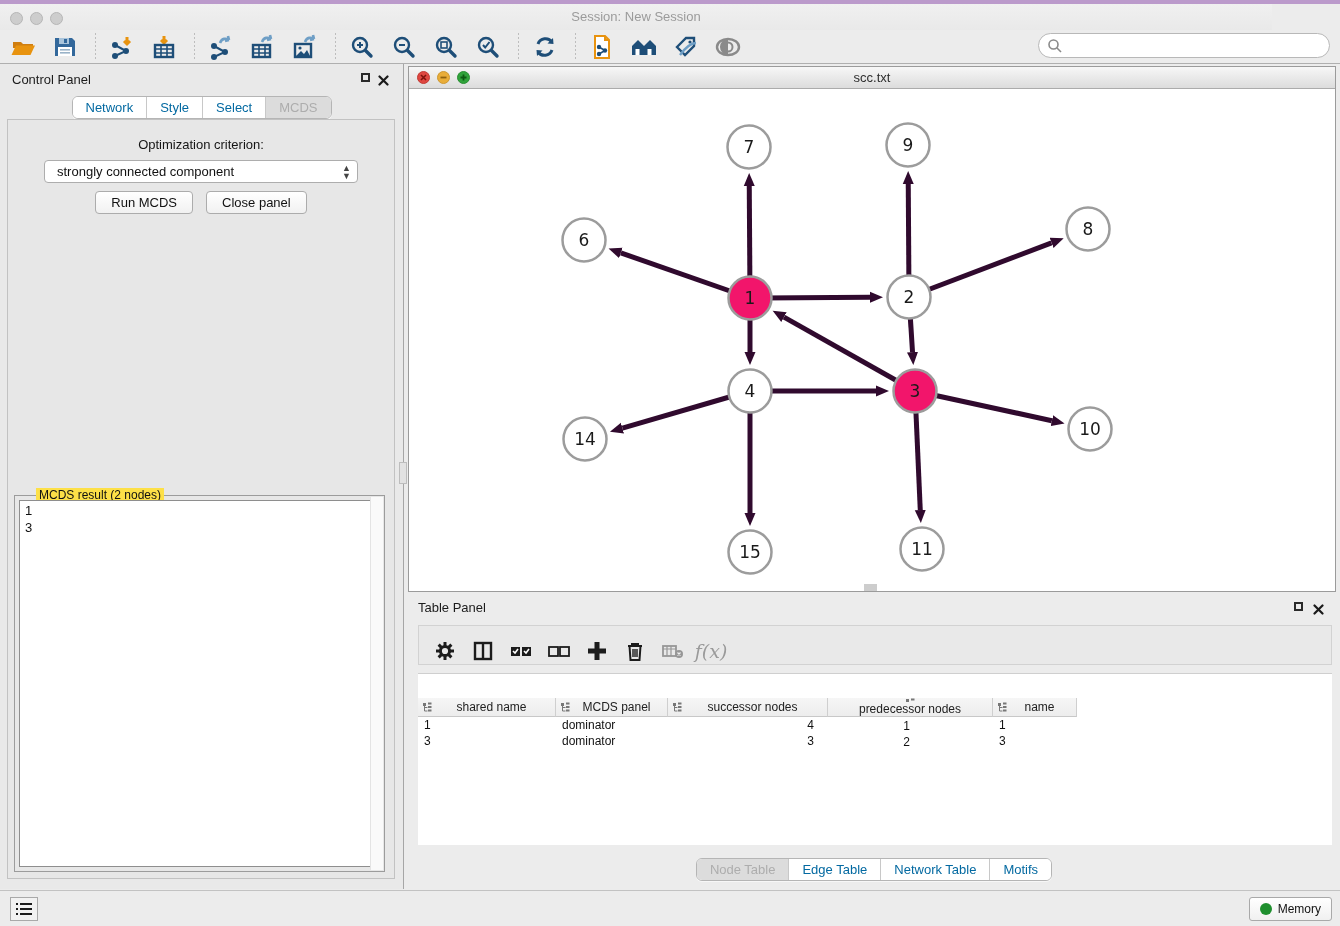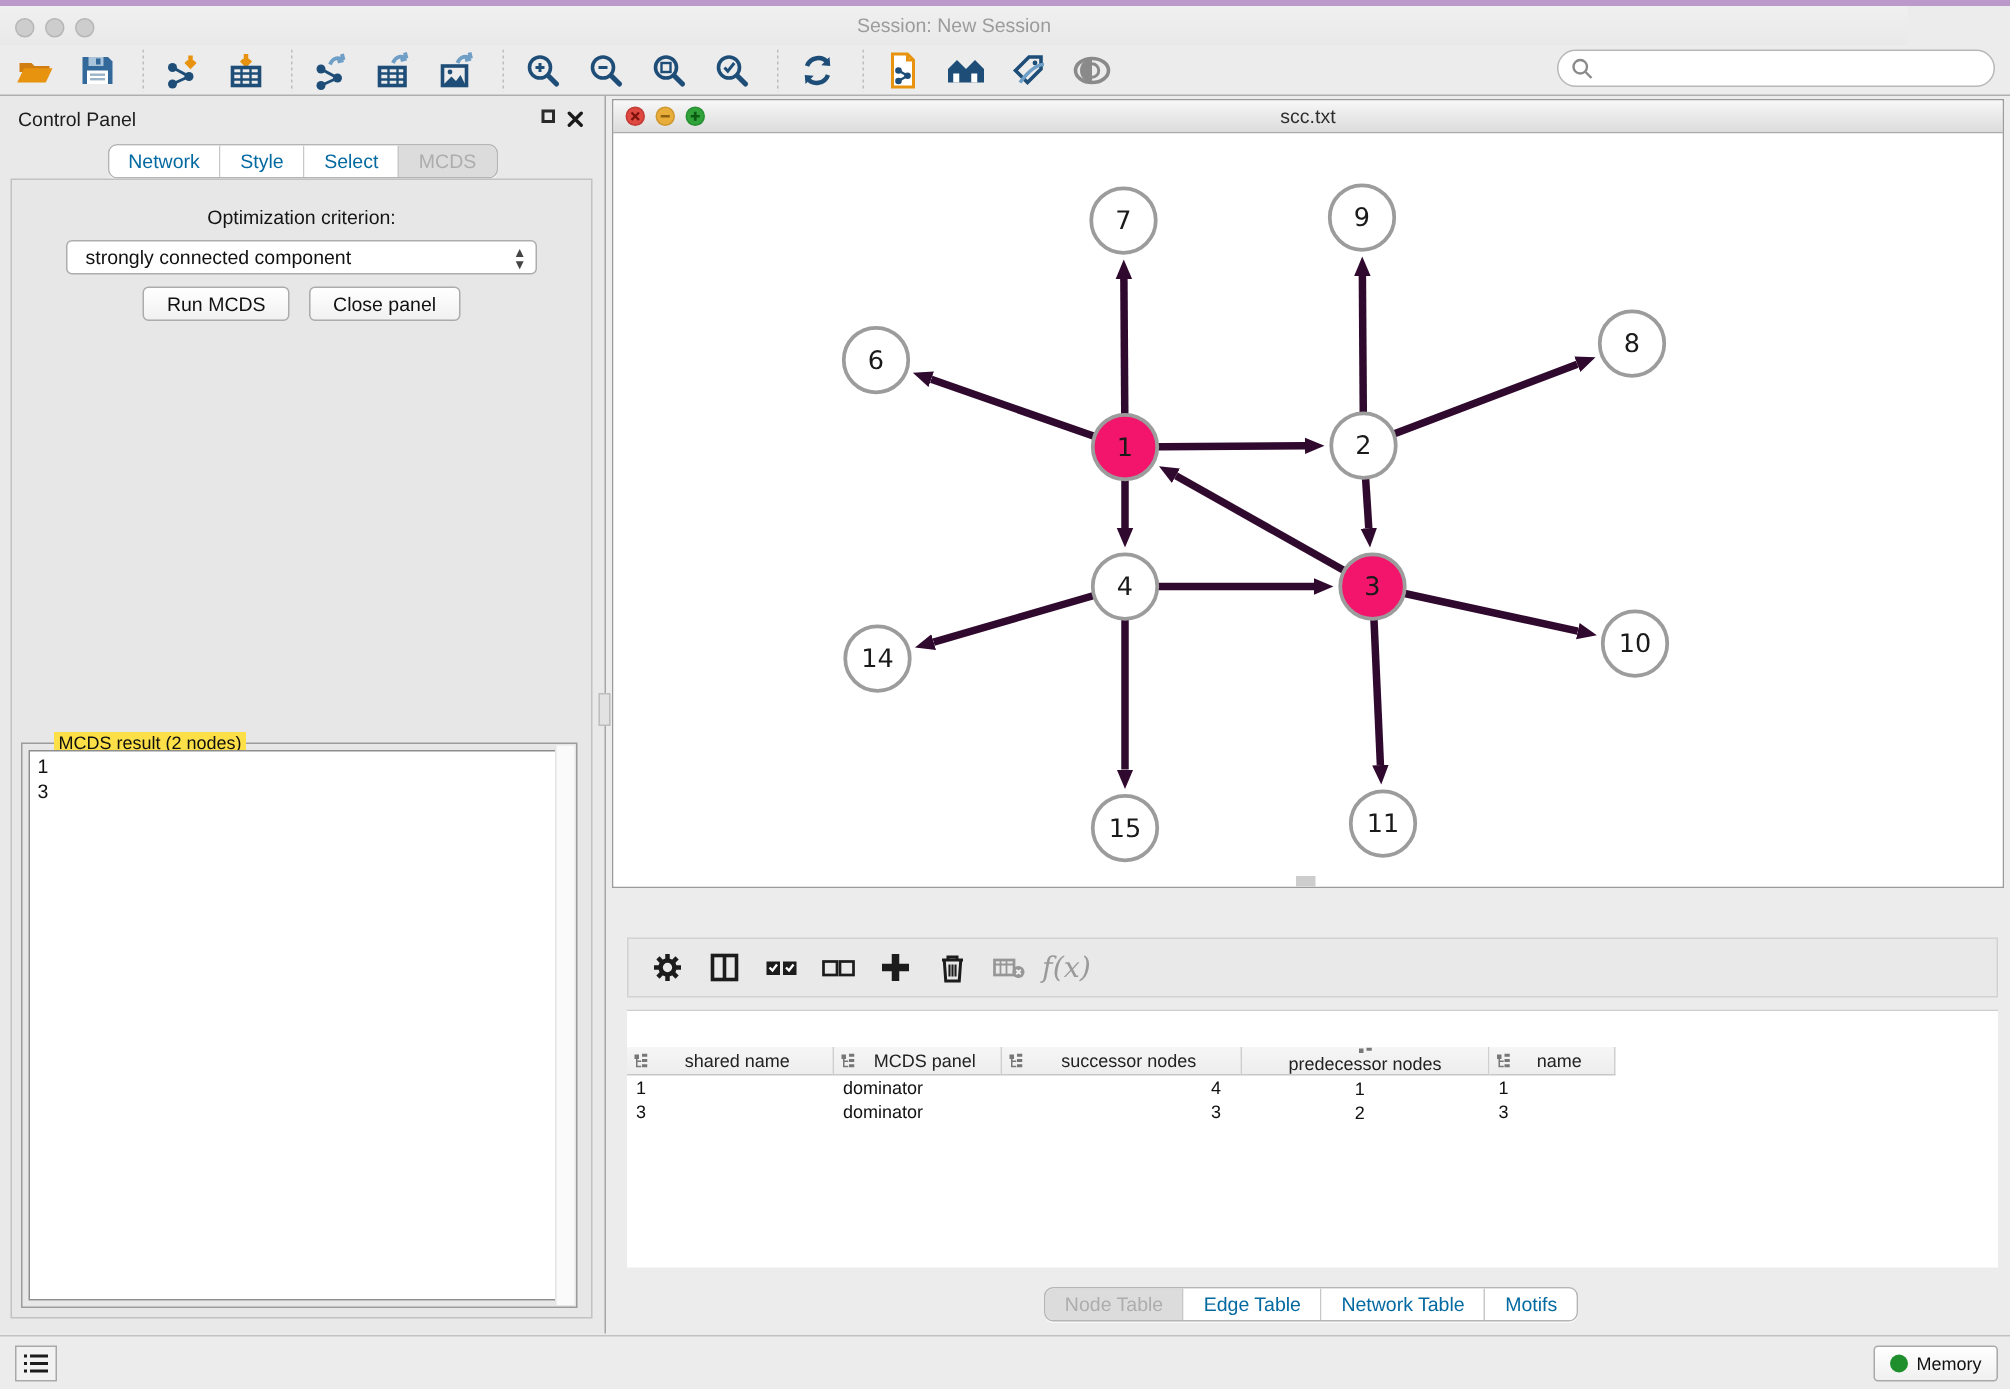--- a/index.html
+++ b/index.html
@@ -84,21 +84,21 @@
   .light.green { left:48px; background:#30A33B; border:1px solid #2A8F33; }
   .net-canvas { position:absolute; left:0; top:22px; width:926px; height:502px; background:#FFF; }
   .h-handle { position:absolute; left:455px; bottom:0px; width:13px; height:7px;
     background:#CDCDCD; }
 
   
   .table-panel { position:absolute; left:408px; top:592px; width:932px; height:298px; background:#ECECEC; }
   .tp-head { position:absolute; left:0; top:0; width:100%; height:28px; }
   .tp-head .ph-title { position:absolute; left:10px; top:8px; font-size:13px; color:#1C1C1C; }
   .tp-toolbar { position:absolute; left:10px; right:8px; top:33px; height:40px;
-    background:#E9E9E9; border:1px solid #D2D2D2; display:flex; align-items:center; padding-left:13px; }
+    background:#E9E9E9; border:1px solid #D2D2D2; display:flex; align-items:flex-end; padding-left:13px; }
   .tp-tool { width:26px; height:26px; display:flex; align-items:center; justify-content:center;
     margin-right:12px; }
   .tp-tool.disabled { opacity:.4; }
   .fx { font-family:"DejaVu Serif", serif; font-style:italic; font-size:19px; color:#9A9A9A; }
   .grid { position:absolute; left:10px; right:8px; top:81px; height:172px; background:#FFF;
     border-top:1px solid #CFCFCF; overflow:hidden; }
   .grid-head { display:flex; height:19px;margin-top:24px; }
   .gh-cell { background:linear-gradient(#F6F6F6,#EDEDED); border-right:1px solid #CFCFCF;
     border-bottom:1px solid #C8C8C8; display:flex; align-items:center; font-size:12px;
     color:#222; padding:0 4px; }
@@ -395,20 +395,29 @@
         <g>
           <circle cx="513" cy="460" r="21.5" fill="#FFFFFF" stroke="#9C9C9C" stroke-width="2.5"></circle>
           <text x="513" y="460" text-anchor="middle" dy="0.35em" font-size="17" fill="#1A1A1A" font-family="&quot;DejaVu Sans&quot;, sans-serif">11</text>
         </g>
       </svg>
   </div>
   <div class="h-handle"></div>
 </div>
 
 <div class="table-panel">
+  <div class="tp-head">
+    <span class="ph-title">Table Panel</span>
+    <span class="ph-float" style="right:37px; top:10px;"></span>
+    <span class="ph-close" style="right:16px; top:9px;">
+      <svg width="11" height="11">
+          <path d="M1.5 1.5 L9.5 9.5 M9.5 1.5 L1.5 9.5" stroke="#1A1A1A" stroke-width="2.2" stroke-linecap="round"></path>
+        </svg>
+    </span>
+  </div>
   <div class="tp-toolbar">
     <span class="tp-tool">
       <svg width="22" height="22">
           <circle cx="11" cy="11" r="4.6" fill="none" stroke="#1C1C1C" stroke-width="3"></circle>
           <g stroke="#1C1C1C" stroke-width="3">
             <path d="M11 2 v4"></path>
             <path d="M11 16 v4"></path>
             <path d="M2 11 h4"></path>
             <path d="M16 11 h4"></path>
             <path d="M4.6 4.6 l2.8 2.8"></path>

